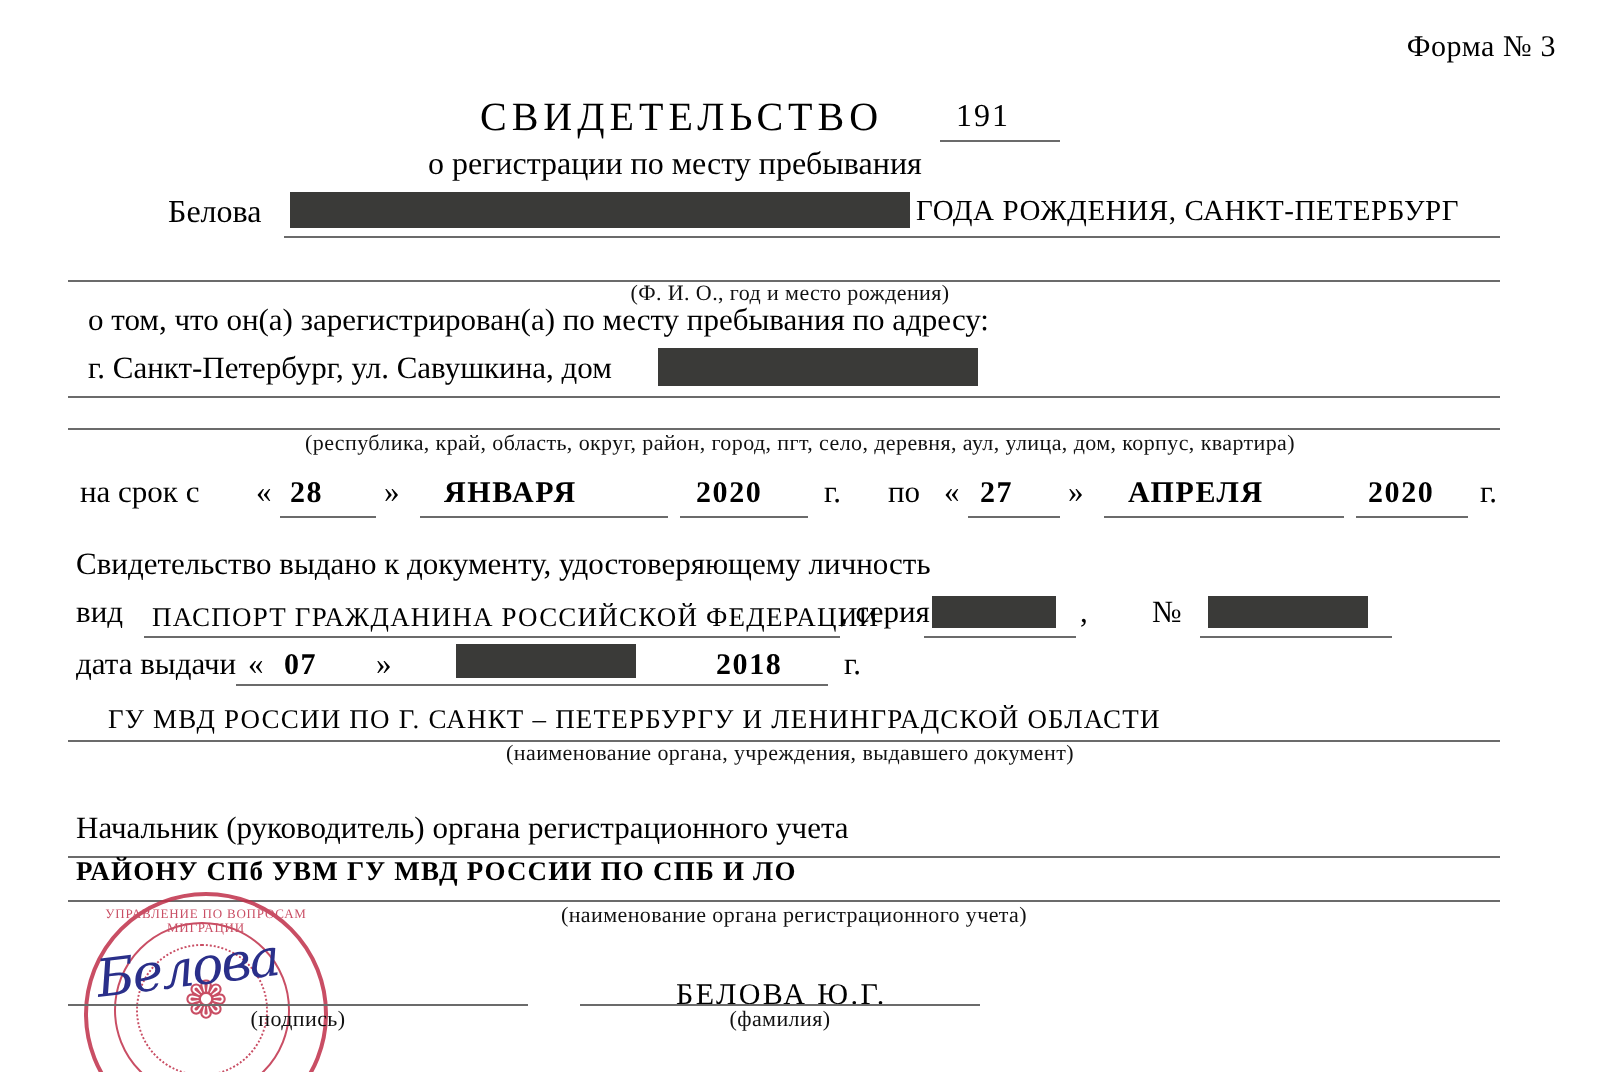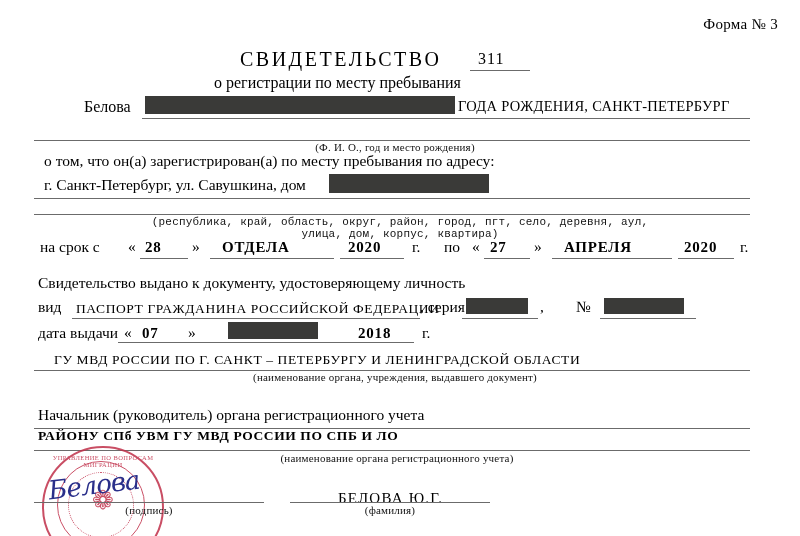--- a/index.html
+++ b/index.html
@@ -154,45 +154,45 @@
   }
 </style>
 </head>
 <body>
 
 <div class="page">
 
   <div class="form-no">Форма № 3</div>
 
   <div class="title">СВИДЕТЕЛЬСТВО</div>
-  <div class="title-number">311</div>
+  <div class="title-number">191</div>
   <div class="line" style="left:470px; top:70px; width:60px;"></div>
   <div class="subtitle">о регистрации по месту пребывания</div>
 
   <div class="issued-label">Белова</div>
   <div class="redact" style="left:145px; top:96px; width:310px; height:18px;"></div>
   <div class="body-text" style="left:458px; top:98px; font-size:14.5px; letter-spacing:0.3px;">ГОДА РОЖДЕНИЯ, САНКТ-ПЕТЕРБУРГ</div>
   <div class="line" style="left:142px; top:118px; width:608px;"></div>
   <div class="line" style="left:34px; top:140px; width:716px;"></div>
   <div class="caption" style="left:240px; top:141px; width:310px;">(Ф. И. О., год и место рождения)</div>
 
   <div class="body-text" style="left:44px; top:176px;">г. Санкт-Петербург, ул. Савушкина, дом</div>
 
   <div class="body-text" style="left:44px; top:152px;">о том, что он(а) зарегистрирован(а) по месту пребывания по адресу:</div>
   <div class="redact" style="left:329px; top:174px; width:160px; height:19px;"></div>
   <div class="line" style="left:34px; top:198px; width:716px;"></div>
   <div class="line" style="left:34px; top:214px; width:716px;"></div>
-  <div class="caption" style="left:150px; top:216px; width:500px;font-family:Liberation Mono, monospace;">(республика, край, область, округ, район, город, пгт, село, деревня, аул, улица, дом, корпус, квартира)</div>
+  <div class="caption" style="left:150px; top:216px; width:500px;">(республика, край, область, округ, район, город, пгт, село, деревня, аул, улица, дом, корпус, квартира)</div>
 
   <div class="body-text" style="left:40px; top:238px;">на срок с</div>
   <div class="body-text" style="left:128px; top:238px;">«</div>
   <div class="bold-hand" style="left:145px; top:239px;">28</div>
   <div class="line" style="left:140px; top:258px; width:48px;"></div>
   <div class="body-text" style="left:192px; top:238px;">»</div>
-  <div class="bold-hand" style="left:222px; top:239px;">ОТДЕЛА</div>
+  <div class="bold-hand" style="left:222px; top:239px;">ЯНВАРЯ</div>
   <div class="line" style="left:210px; top:258px; width:124px;"></div>
   <div class="bold-hand" style="left:348px; top:239px;">2020</div>
   <div class="line" style="left:340px; top:258px; width:64px;"></div>
   <div class="body-text" style="left:412px; top:238px;">г.</div>
   <div class="body-text" style="left:444px; top:238px;">по</div>
   <div class="body-text" style="left:472px; top:238px;">«</div>
   <div class="bold-hand" style="left:490px; top:239px;">27</div>
   <div class="line" style="left:484px; top:258px; width:46px;"></div>
   <div class="body-text" style="left:534px; top:238px;">»</div>
   <div class="bold-hand" style="left:564px; top:239px;">АПРЕЛЯ</div>

